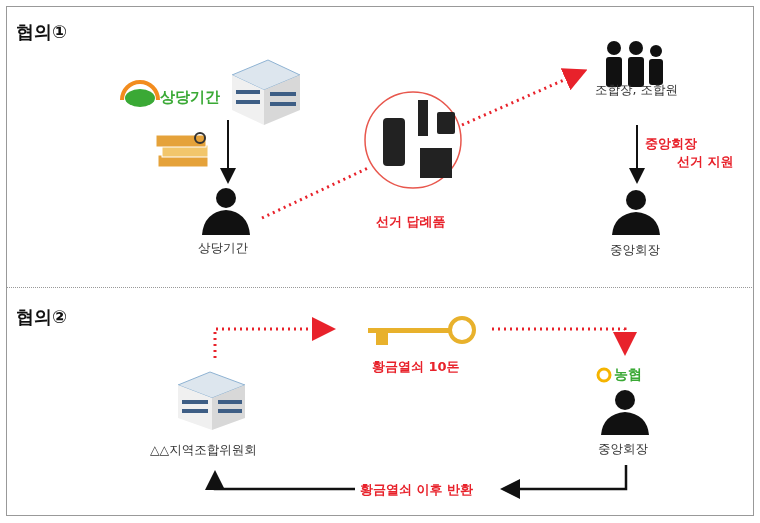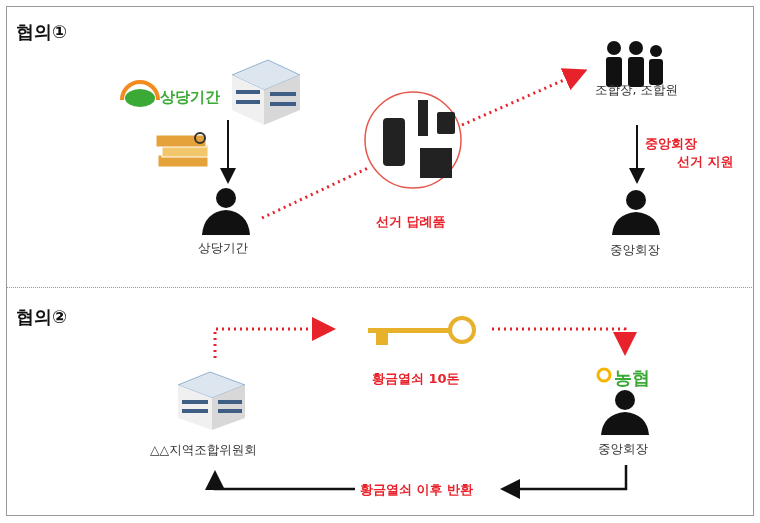--- a/index.html
+++ b/index.html
@@ -114,17 +114,17 @@
 <div class="abs title" style="left:16px;top:20px;">협의①</div>
 <div class="abs" style="left:160px;top:88px;font-weight:bold;font-size:15px;color:#3aa935;">상당기간</div>
 <div class="abs lbl" style="left:198px;top:240px;">상당기간</div>
 <div class="abs red" style="left:376px;top:213px;">선거 답례품</div>
 <div class="abs lbl" style="left:595px;top:82px;">조합장, 조합원</div>
 <div class="abs red" style="left:645px;top:135px;">중앙회장</div>
 <div class="abs red" style="left:677px;top:153px;">선거 지원</div>
 <div class="abs lbl" style="left:610px;top:242px;">중앙회장</div>
 
 <div class="abs title" style="left:16px;top:305px;">협의②</div>
-<div class="abs red" style="left:372px;top:358px;margin-top:12px;">황금열쇠 10돈</div>
-<div class="abs" style="left:614px;top:366px;font-weight:bold;font-size:18px;color:#3aa935;">농협</div>
+<div class="abs red" style="left:372px;top:358px;">황금열쇠 10돈</div>
+<div class="abs" style="left:614px;top:366px;font-weight:bold;font-size:14px;color:#3aa935;">농협</div>
 <div class="abs lbl" style="left:598px;top:441px;">중앙회장</div>
 <div class="abs lbl" style="left:150px;top:442px;text-align:right;">△△지역조합위원회</div>
 <div class="abs red" style="left:360px;top:481px;">황금열쇠 이후 반환</div>
 
 </body></html>

